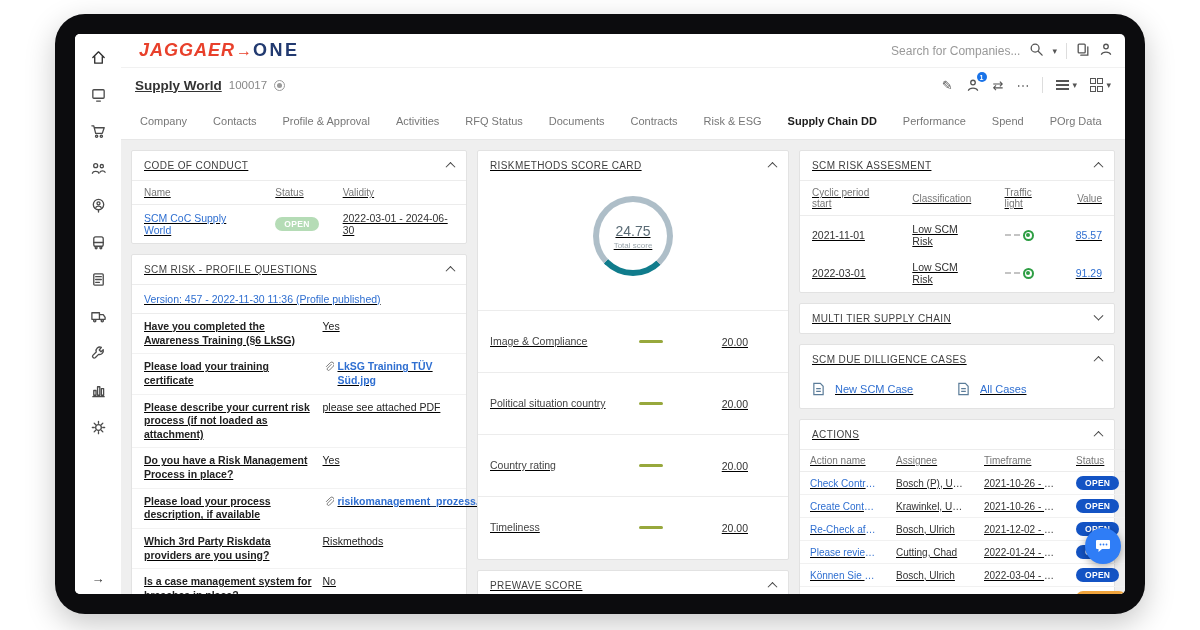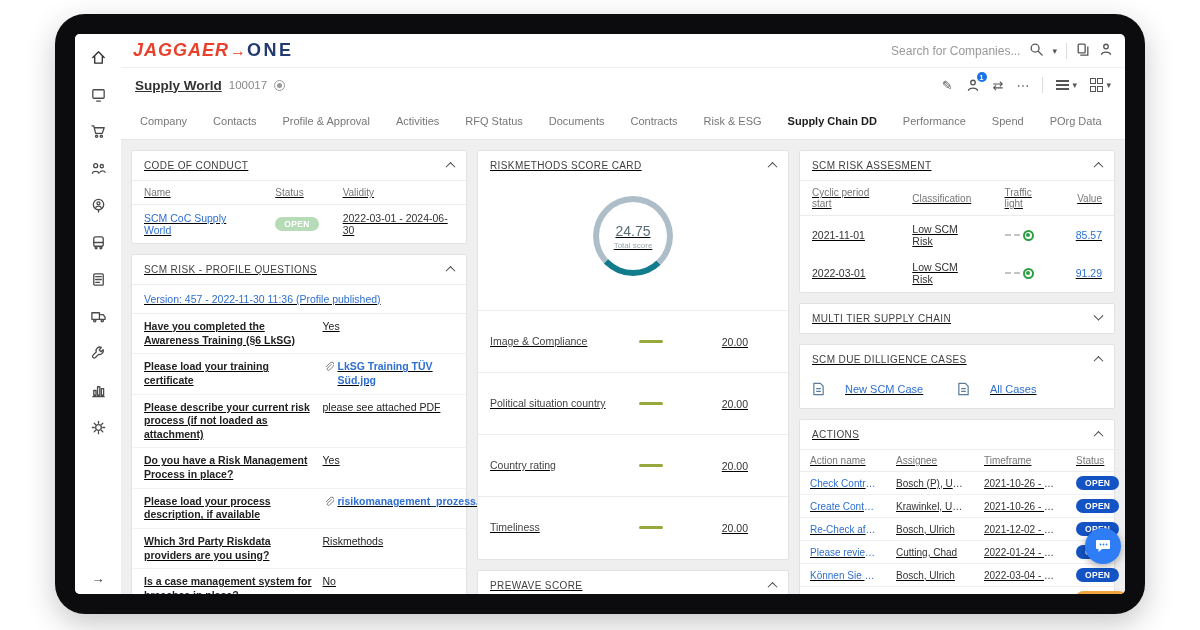--- a/index.html
+++ b/index.html
@@ -13,21 +13,21 @@
   .side-icon { width:18px; height:18px; color:#4b4b4b; display:flex; align-items:center; justify-content:center; cursor:pointer; }
   .side-icon svg { width:17px; height:17px; stroke:currentColor; fill:none; stroke-width:1.4; stroke-linecap:round; stroke-linejoin:round; }
   .side-icon.first { color:#2c2c2c; }
   .nav-bottom { margin-top:auto; font-size:13px; color:#333; cursor:pointer; }
 
   
   .main { flex:1; display:flex; flex-direction:column; min-width:0; }
 
   .topbar { height:34px; flex:0 0 34px; display:flex; align-items:center; padding:0 12px; border-bottom:1px solid #f1f1f1; }
   .logo { display:flex; align-items:center; cursor:pointer; }
-  .logo-jaggaer { color:#e8402b; font-size:18px; font-weight:800; font-style:italic; letter-spacing:1px; }
+  .logo-jaggaer { color:#e8402b; font-size:18px; font-weight:800; font-style:italic; letter-spacing:1px;margin-left:6px; }
   .logo-arrow { color:#e8402b; font-size:16px; font-weight:700; margin:0 1px; }
   .logo-one { color:#223a70; font-size:18px; font-weight:800; letter-spacing:2.5px; }
   .top-right { margin-left:auto; display:flex; align-items:center; gap:9px; color:#666; }
   .search-input { border:none; outline:none; font-size:12px; color:#555; width:140px; text-align:right; }
   .search-input::placeholder { color:#999; }
   .mini-svg { width:14px; height:14px; stroke:#555; fill:none; stroke-width:1.5; stroke-linecap:round; }
   .caret { font-size:9px; color:#555; }
   .vdiv { width:1px; height:16px; background:#ddd; }
 
   .supplier-bar { height:34px; flex:0 0 34px; display:flex; align-items:center; padding:0 14px; gap:7px; }
@@ -104,21 +104,21 @@
 
   
   .tl { display:flex; align-items:center; gap:3px; }
   .tl i { width:6px; height:2px; background:#c4c4c4; display:block; }
   .tl-target { width:11px; height:11px; border:2px solid #2e9e44; border-radius:50%; position:relative; }
   .tl-target::after { content:""; position:absolute; inset:1.5px; background:#2e9e44; border-radius:50%; }
   .val-blue { color:#2f6fd1; }
 
   
   .cases-row { display:flex; padding:8px 12px 12px; }
-  .case-link { flex:1; display:flex; align-items:center; gap:20px; font-size:11px; color:#2f6fd1; cursor:pointer; }
+  .case-link { flex:1; display:flex; align-items:center; gap:10px; font-size:11px; color:#2f6fd1; cursor:pointer; }
   .doc-svg { width:13px; height:14px; stroke:#5b7c99; fill:none; stroke-width:1.3; }
 
   
   .ac-table td { padding:4px 10px; border-bottom:1px solid #f1f1f1; white-space:nowrap; overflow:hidden; text-overflow:ellipsis; font-size:10px; }
   .ac-table th { padding:5px 10px; }
   .ac-name { max-width:86px; color:#2f6fd1; cursor:pointer; }
   .ac-ass { max-width:88px; }
   .ac-time { max-width:92px; }
 
   .chat-fab { position:absolute; right:4px; top:494px; width:36px; height:36px; border-radius:50%; background:#2f7df6; border:none; display:flex; align-items:center; justify-content:center; box-shadow:0 2px 8px rgba(0,0,0,.35); cursor:pointer; }

